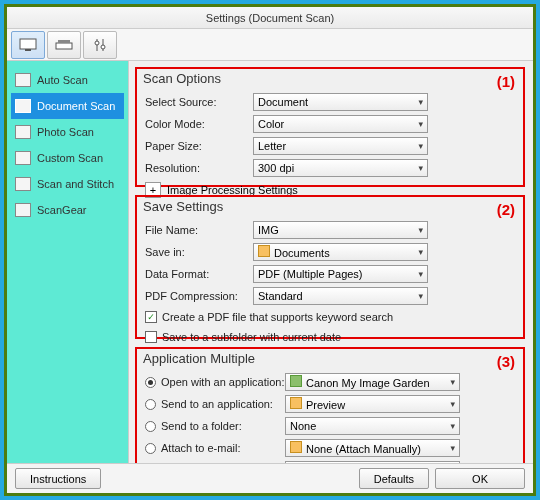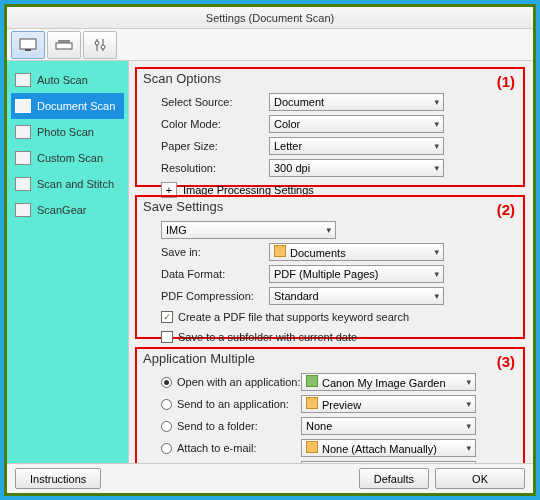--- a/index.html
+++ b/index.html
@@ -13,21 +13,21 @@
   .body-row { flex: 1; display: flex; overflow: hidden; }
   .sidebar { width: 122px; border-right: 1px solid #ccc; background: #5eead4; padding: 6px 4px; }
   .sb-item { height: 26px; display: flex; align-items: center; padding: 0 4px; gap: 6px; color: #333; cursor: default; }
   .sb-item.selected { background: #1e90e0; color: #fff; }
   .sb-ico { width: 16px; height: 14px; border: 1px solid #888; background: #f5f5f5; flex-shrink:0; position:relative; }
   .sb-item.selected .sb-ico { border-color:#fff; }
   .main { flex: 1; background: #f0f0f0; position: relative; overflow: hidden; padding: 6px 8px 0 6px; }
   .main-inner { width: 100%; height: 100%; position: relative; }
   .group { border: 2px solid #e30000; position: relative; margin-bottom: 8px; }
   .group-title { position: relative; top: 0; font-size: 13px; color: #333; padding: 2px 23px 0 6px; }
-  .fieldset { padding: 4px 8px 6px 24px; }
+  .fieldset { padding: 4px 8px 6px 8px; }
   .row { display: flex; align-items: center; height: 20px; margin: 2px 0; }
   .label { width: 108px; color: #222; }
   .select, .textin { flex: 0 0 175px; height: 18px; border: 1px solid #999; background: linear-gradient(#fff,#ececec); padding: 0 4px; display:flex; align-items:center; justify-content:space-between; font-size:11px;text-align:right; }
   .select .arrow { font-size: 9px; color:#444; }
   .badge { position: absolute; right: 8px; color: #e30000; font-weight: bold; font-size: 15px; }
   .g1 .badge { top: 4px; } .g2 .badge { top: 4px; } .g3 .badge { top: 4px; }
   .chk { width: 12px; height: 12px; border: 1px solid #666; margin-right: 5px; display:inline-flex; align-items:center; justify-content:center; font-size:9px; color:#1e8b1e; background:#fff;}
   .radio { width: 11px; height: 11px; border: 1px solid #666; border-radius: 50%; margin-right: 5px; display:inline-flex; align-items:center; justify-content:center; background:#fff;}
   .radio .dot { width: 5px; height:5px; background:#333; border-radius:50%; }
   .expand { width: 16px; height: 16px; border: 1px solid #999; background:#fff; display:inline-flex; align-items:center; justify-content:center; margin-right:6px; }
@@ -141,20 +141,21 @@
                   <span>Image Processing Settings</span>
                 </div>
             </div>
           </div>
 
           <div class="group g2">
             <span class="badge">(2)</span>
             <div class="group-title">Save Settings</div>
             <div class="fieldset">
               <div class="row">
+                  <div class="label">File Name:</div>
                   <div class="select">
                     <span>IMG</span>
                     <span class="arrow">▾</span>
                   </div>
                 </div>
               <div class="row">
                   <div class="label">Save in:</div>
                   <div class="select">
                     <span><span class="ico-sm"></span><span>Documents</span></span>
                     <span class="arrow">▾</span>

